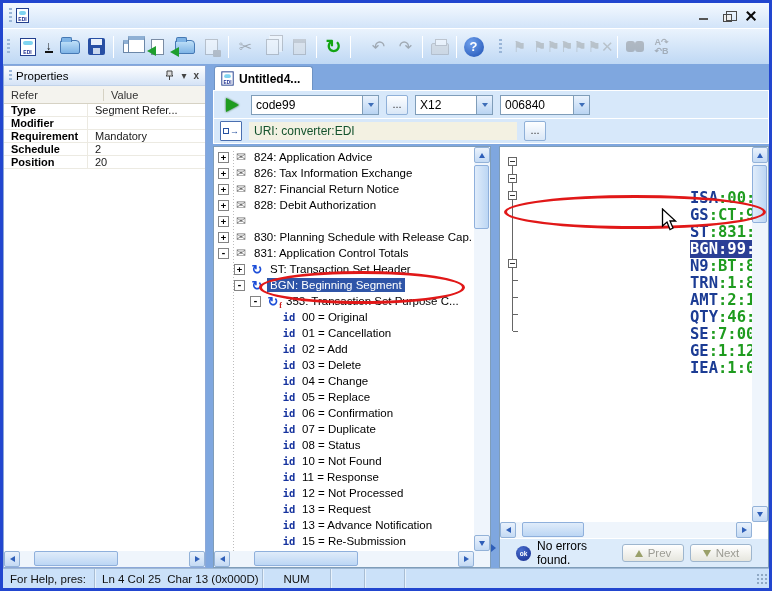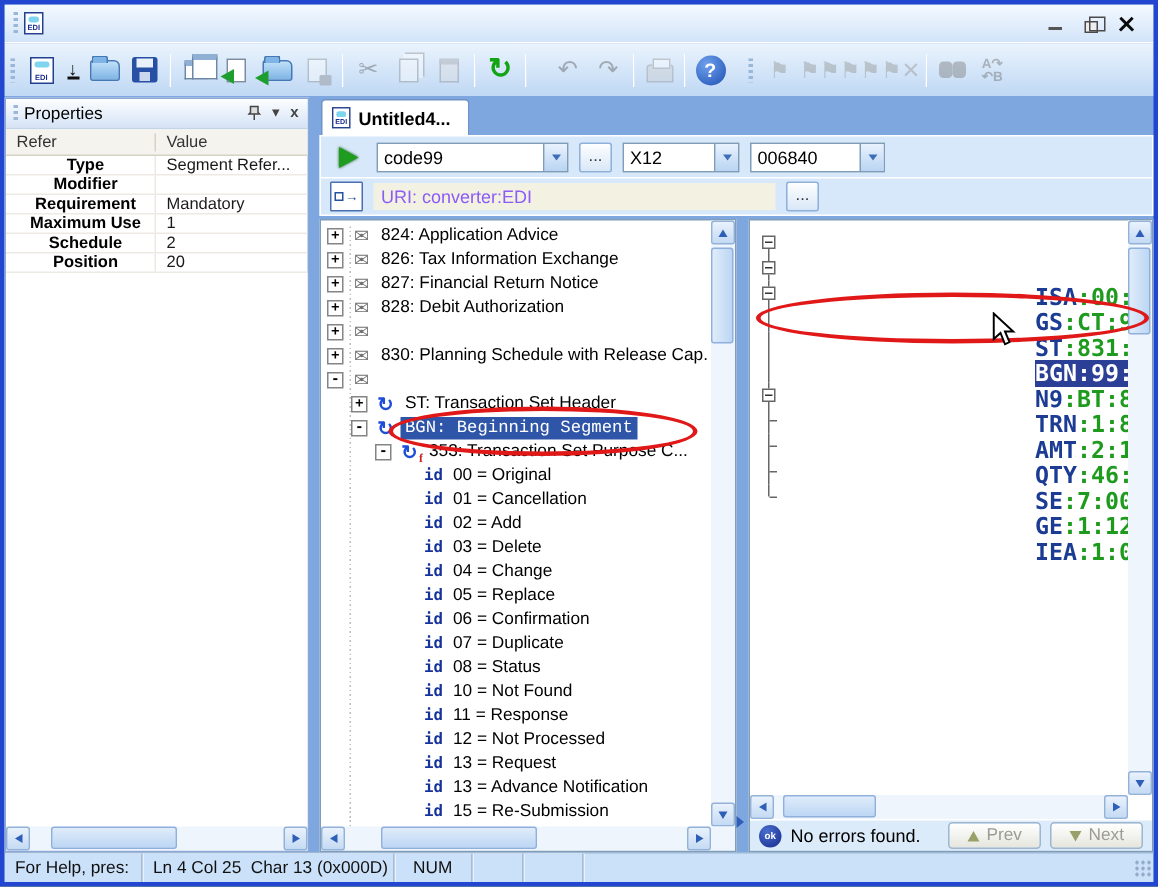--- a/index.html
+++ b/index.html
@@ -55,21 +55,21 @@
 
   
   .props { flex:0 0 203px; background:#fff; border:1px solid #8CA8D8; display:flex; flex-direction:column; margin:1px 0 0 0; }
   .props-title { flex:0 0 20px; background:linear-gradient(#FDFEFF,#D5E3F6); border-bottom:1px solid #C2D3EA; display:flex; align-items:center; font-size:11.5px; padding:0 4px; }
   .pt-icons { margin-left:auto; display:flex; gap:7px; align-items:center; padding-right:2px; color:#444; }
   .pt-ic { font-size:10px; line-height:1; cursor:default; }
   .pgrid-head { flex:0 0 18px; display:flex; background:#F4F3EE; border-bottom:1px solid #D6D2C4; font-size:11px; color:#333; align-items:center; }
   .ph-name { width:100px; padding-left:7px; border-right:1px solid #D6D2C4; }
   .ph-val { flex:1; padding-left:7px; }
   .prow { flex:0 0 17px; display:flex; font-size:11px; border-bottom:1px solid #ECEAE2; align-items:center; }
-  .pname { width:100px; padding-left:7px; font-weight:bold; color:#000; border-right:1px solid #ECEAE2; overflow:hidden; white-space:nowrap;text-align:center; }
+  .pname { width:84px; padding-left:7px; font-weight:bold; color:#000; border-right:1px solid #ECEAE2; overflow:hidden; white-space:nowrap; }
   .pvalue { flex:1; padding-left:7px; color:#1a1a1a; overflow:hidden; white-space:nowrap; }
   .pfill { flex:1; background:#fff; }
 
   .vsplit { flex:0 0 7px; }
 
   
   .doc { flex:1; display:flex; flex-direction:column; min-width:0;justify-content:center; }
   .tabstrip { flex:0 0 26px; display:flex; align-items:flex-end; padding-left:1px; }
   .tab { height:24px; background:#fff; border:1px solid #6E93C4; border-bottom:none; border-radius:3px 3px 0 0; display:flex; align-items:center; gap:5px; padding:0 12px 0 6px; font-size:12px; font-weight:bold; }
   .tab .edidoc { transform:scale(.95); }
@@ -80,21 +80,21 @@
   .playbtn { width:24px; height:21px; display:flex; align-items:center; justify-content:center; }
   .playbtn i { width:0; height:0; border-left:13px solid #1F9C1F; border-top:7px solid transparent; border-bottom:7px solid transparent; filter:drop-shadow(0 0 1px #0A5A0A); }
   .combo { height:20px; background:#fff; border:1px solid #7F9DB9; display:flex; align-items:center; font-size:12px; padding-left:4px; }
   .combo-btn { width:16px; height:100%; margin-left:auto; background:linear-gradient(#E9F2FD,#B9D4F2); border-left:1px solid #7F9DB9; display:flex; align-items:center; justify-content:center; }
   .chev { width:0; height:0; border-left:3.5px solid transparent; border-right:3.5px solid transparent; border-top:4.5px solid #3E6EB8; }
   .w-code { width:128px; } .w-x12 { width:78px; } .w-ver { width:90px; }
   .dots { height:20px; min-width:22px; border:1px solid #8FB0D8; border-radius:2px; background:linear-gradient(#FDFEFF,#D9E7F7); font-size:11px; text-align:center; line-height:16px; color:#333; }
   .gotobtn { width:22px; height:20px; border:1px solid #4A6FB0; background:#fff; border-radius:1px; display:flex; align-items:center; justify-content:center; gap:1px; }
   .gotobtn i { width:6px; height:6px; border:1px solid #26519F; display:block; }
   .gotobtn em { font-style:normal; font-size:9px; color:#26519F; font-weight:bold; }
-  .urifield { width:268px; height:18px; background:#F3F1E2; font-size:12px; display:flex; align-items:center; padding-left:5px; color:#8b5cf6; white-space:pre; overflow:hidden; }
+  .urifield { width:268px; height:18px; background:#F3F1E2; font-size:12px; display:flex; align-items:center; padding-left:5px; color:#14532d; white-space:pre; overflow:hidden; }
 
   .content { flex:1; display:flex; min-height:0; margin-top:2px; }
 
   
   .sb-btn { width:16px; height:16px; background:linear-gradient(#EAF2FC,#C4DAF4); border:1px solid #93B2D8; border-radius:2px; display:flex; align-items:center; justify-content:center; flex:none; }
   .a-up { width:0;height:0;border-left:3.5px solid transparent;border-right:3.5px solid transparent;border-bottom:5px solid #2E5EB8; }
   .a-dn { width:0;height:0;border-left:3.5px solid transparent;border-right:3.5px solid transparent;border-top:5px solid #2E5EB8; }
   .a-lf { width:0;height:0;border-top:3.5px solid transparent;border-bottom:3.5px solid transparent;border-right:5px solid #2E5EB8; }
   .a-rt { width:0;height:0;border-top:3.5px solid transparent;border-bottom:3.5px solid transparent;border-left:5px solid #2E5EB8; }
   .sb-h { height:16px; display:flex; background:#EFF5FC; }
@@ -112,42 +112,42 @@
   .indent { flex:none; }
   .expander { flex:none; width:11px; height:11px; border:1px solid #848484; background:#fff; font:bold 9px "DejaVu Sans Mono",monospace; line-height:9px; text-align:center; color:#000; margin-right:4px; }
   .expander.hidden { visibility:hidden; }
   .ticon { flex:none; width:16px; text-align:center; margin-right:2px; font-size:12px; line-height:1; }
   .icn-envelope { color:#6F6F6F; }
   .icn-segment { color:#1D4ED8; font-weight:bold; font-size:13px; }
   .icn-element { color:#1D4ED8; font-weight:bold; font-size:13px; position:relative; }
   .icn-element::after { content:'f'; position:absolute; right:-1px; bottom:-2px; font:bold 8px "Liberation Serif",serif; color:#CC2222; }
   .icn-id { font:bold 10.5px "DejaVu Sans Mono",monospace; color:#16339E; }
   .tlabel { padding:1px 3px; color:#000; }
-  .trow.selected .tlabel { background:#2F55A8; color:#fff;font-family:Liberation Mono, monospace; }
+  .trow.selected .tlabel { background:#2F55A8; color:#fff; }
 
   .midsplit { flex:0 0 8px; position:relative; }
   .midsplit .expando { position:absolute; bottom:16px; left:0; width:0; height:0; border-top:4px solid transparent; border-bottom:4px solid transparent; border-left:5px solid #2E5EB8; }
 
   
   .edipanel { flex:1; min-width:0; background:#fff; border:1px solid #7F9DB9; display:flex; flex-direction:column; }
   .edi-main { flex:1; display:flex; min-height:0; }
   .edi-scroll { flex:1; overflow:hidden; padding:6px 0 0 4px; }
   .edi-row { position:relative; height:17px; line-height:17px; padding-left:18px; white-space:pre; font:bold 15.5px "DejaVu Sans Mono",monospace; }
   .edi-row::before { content:''; position:absolute; left:8px; top:0; height:100%; width:1px; background:#666; }
   .edi-row.b-first::before { top:8px; height:9px; }
   .edi-row.b-last::before { height:8px; }
   .edi-row.b-tick::after, .edi-row.b-last::after { content:''; position:absolute; left:9px; top:8px; width:5px; height:1px; background:#666; }
   .pfx { display:none; position:absolute; left:4px; top:4px; width:9px; height:9px; background:#fff; border:1px solid #666; z-index:1; }
   .pfx::after { content:''; position:absolute; left:1px; top:3px; width:5px; height:1px; background:#333; }
   .b-box .pfx { display:block; }
   .tag { color:#1C3C94; } .rest { color:#1E9B1E; }
   .edi-row.selected .edi-text { background:#2B3F96; }
   .edi-row.selected .tag, .edi-row.selected .rest { color:#fff; }
 
-  .errorstrip { flex:0 0 21px; background:#DCEBFA; border-top:1px solid #fff; display:flex; align-items:center; gap:6px; padding:0 6px; font-size:12px; }
+  .errorstrip { flex:0 0 21px; background:#DCEBFA; border-top:1px solid #fff; display:flex; align-items:center; gap:6px; padding:0 16px; font-size:12px; }
   .okicon { width:15px; height:15px; border-radius:50%; background:radial-gradient(circle at 35% 30%,#4A6FD0,#14298A); color:#fff; font:bold 6.5px "Liberation Sans",sans-serif; display:flex; align-items:center; justify-content:center; flex:none; }
   .navbtn { height:18px; width:62px; border:1px solid #9EB6CE; border-radius:3px; background:linear-gradient(#FFFFFF,#E6E6DE); color:#9C9C94; font-size:11.5px; display:flex; align-items:center; justify-content:center; gap:5px; flex:none; }
   .nav-up { width:0;height:0;border-left:4px solid transparent;border-right:4px solid transparent;border-bottom:7px solid #9AA06A; }
   .nav-dn { width:0;height:0;border-left:4px solid transparent;border-right:4px solid transparent;border-top:7px solid #9AA06A; }
 
   
   .statusbar { flex:0 0 20px; background:#CBE1F9; border-top:1px solid #9FB8D4; display:flex; align-items:center; font-size:11.5px; color:#111; }
   .spane { height:100%; display:flex; align-items:center; padding:0 7px; border-right:1px solid #A8BDD4; box-shadow:1px 0 0 #E8F2FC; white-space:pre; }
   .sgrip { margin-left:auto; width:12px; height:12px; margin-right:1px; background-image:radial-gradient(circle,#8FA8C4 1px,transparent 1.2px); background-size:4px 4px; background-position:bottom right; }
 
@@ -299,24 +299,20 @@
           </div>
           <div class="prow">
             <span class="pname">Modifier</span>
             <span class="pvalue"></span>
           </div>
           <div class="prow">
             <span class="pname">Requirement</span>
             <span class="pvalue">Mandatory</span>
           </div>
           <div class="prow">
-            <span class="pname">Maximum Use</span>
-            <span class="pvalue">1</span>
-          </div>
-          <div class="prow">
             <span class="pname">Schedule</span>
             <span class="pvalue">2</span>
           </div>
           <div class="prow">
             <span class="pname">Position</span>
             <span class="pvalue">20</span>
           </div>
         </div>
       <div class="pfill"></div>
       <div class="sb-h">
@@ -414,20 +410,21 @@
               <div class="trow">
                 <span class="indent" style="width: 0px;"></span>
                 <span class="expander">+</span>
                 <span class="ticon icn-envelope">✉</span>
                 <span class="tlabel">830: Planning Schedule with Release Cap.</span>
               </div>
               <div class="trow">
                 <span class="indent" style="width: 0px;"></span>
                 <span class="expander">-</span>
                 <span class="ticon icn-envelope">✉</span>
+                <span class="tlabel">831: Application Control Totals</span>
               </div>
               <div class="trow">
                 <span class="indent" style="width: 16px;"></span>
                 <span class="expander">+</span>
                 <span class="ticon icn-segment">↻</span>
                 <span class="tlabel">ST: Transaction Set Header</span>
               </div>
               <div class="trow selected">
                 <span class="indent" style="width: 16px;"></span>
                 <span class="expander">-</span>
@@ -646,21 +643,21 @@
               </span>
           </div>
         </div>
       </div>
     </div>
   </div>
 
   <div class="statusbar">
     <span class="spane" style="width:92px">For Help, pres:</span>
     <span class="spane" style="width:168px">Ln 4 Col 25  Char 13 (0x000D)</span>
-    <span class="spane" style="width:52px;justify-content:center">NUM</span>
+    <span class="spane" style="width:68px;justify-content:center">NUM</span>
     <span class="spane" style="width:34px"></span>
     <span class="spane" style="width:40px"></span>
     <span class="sgrip"></span>
   </div>
 
   <div class="ellipse el-tree"></div>
   <div class="ellipse el-edi"></div>
   <svg class="cursor" width="17" height="24" viewBox="0 0 17 24">
     <path d="M1.5 1 L1.5 18 L6 14 L9 21.5 L12 20 L9 13 L14.5 13 Z" fill="#fff" stroke="#000" stroke-width="1.3"></path>
   </svg>

